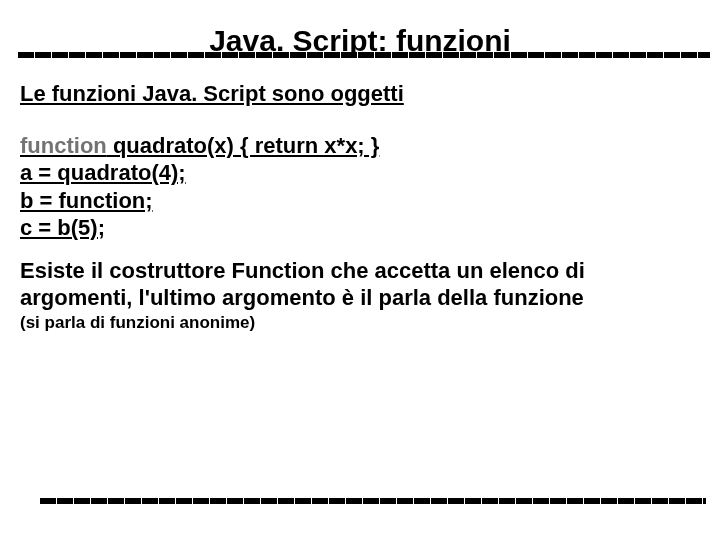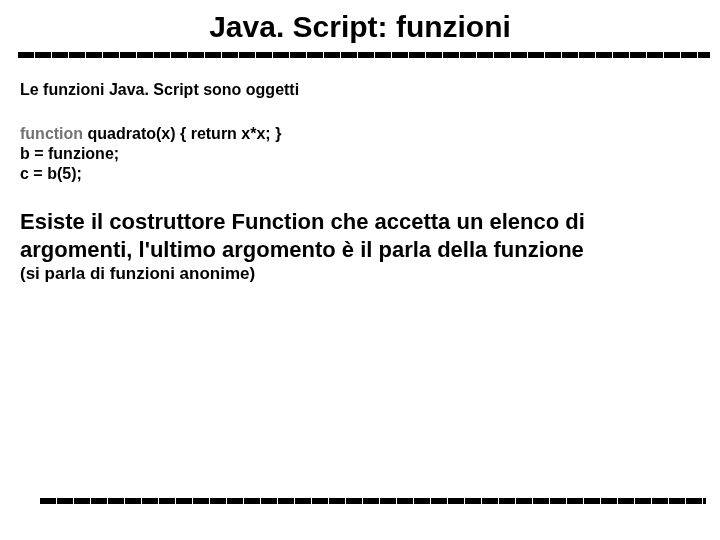--- a/index.html
+++ b/index.html
@@ -14,21 +14,21 @@
   .slide {
     position: relative;
     width: 720px;
     height: 540px;
     box-sizing: border-box;
   }
   .title {
     text-align: center;
     font-size: 30px;
     font-weight: bold;
-    padding-top: 10px;
+    padding-top: 24px;
     padding-bottom: 6px;
   }
   .hr-top, .hr-bottom {
     position: absolute;
     left: 18px;
     right: 10px;
     height: 6px;
     background-image: repeating-linear-gradient(
       to right,
       #000 0px, #000 16px,
@@ -37,30 +37,31 @@
   }
   .hr-top { top: 52px; }
   .hr-bottom { bottom: 36px; left: 40px; right: 14px; }
   .body {
     position: absolute;
     top: 80px;
     left: 20px;
     right: 20px;
   }
   .line-bold {
-    font-size: 16px;
+    font-size: 22px;
     font-weight: bold;
     line-height: 1.25;
+    text-decoration: underline;
   }
   .kw { color: #737373; }
   .para {
     font-size: 22px;
     font-weight: bold;
     line-height: 1.25;
-    margin-top: 24px;
+    margin-top: 15px;
   }
   .small {
     font-size: 17px;
     font-weight: bold;
     line-height: 1.3;
   }
   .gap-lg { height: 24px; }
 </style>
 </head>
 <body>
@@ -72,21 +73,22 @@
 
   <div class="body">
 
     <div class="line-bold">Le funzioni Java. Script sono oggetti</div>
 
     <div class="gap-lg"></div>
 
     <div class="line-bold">
       <span class="kw">function</span><span> quadrato(x) { return x*x; }</span>
     </div>
-    <div class="line-bold">b = funzione;</div>
+    <div class="line-bold">a = quadrato(4);</div>
+    <div class="line-bold">b = function;</div>
     <div class="line-bold">c = b(5);</div>
 
     <div class="para">
       <span>Esiste il costruttore Function che accetta un elenco di</span><br>
       <span>argomenti, l'ultimo argomento è il parla della funzione</span>
     </div>
 
     <div class="small">(si parla di funzioni anonime)</div>
 
     <div class="gap-lg"></div>

